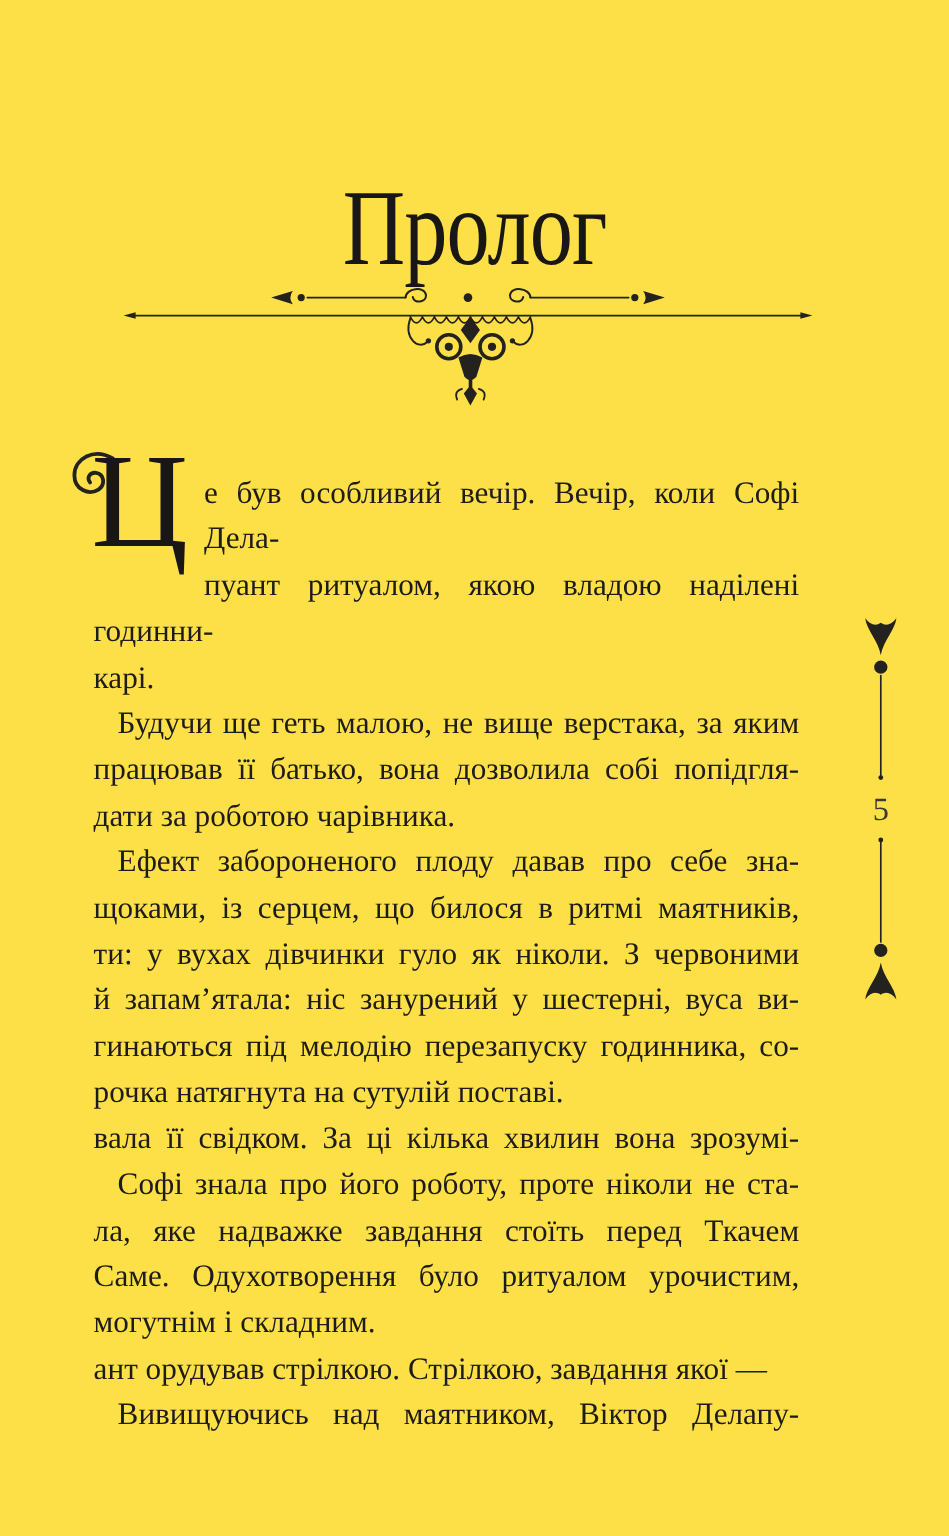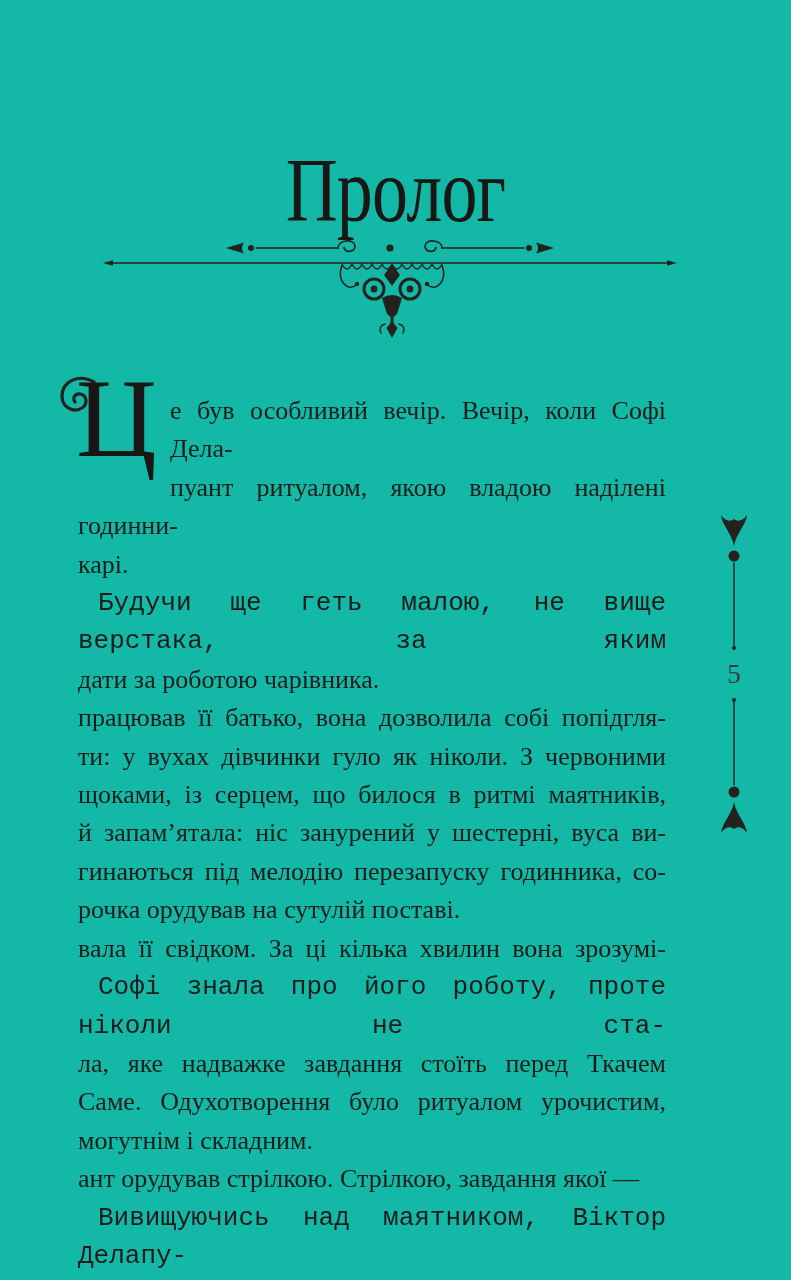--- a/index.html
+++ b/index.html
@@ -1,19 +1,19 @@
 <!DOCTYPE html>
 <html><head>
 <meta charset="utf-8">
 <style>
   html,body{margin:0;padding:0;background:#fcfcfa;}
   .page{
     position:relative;
     width:791px;height:1280px;
-    background:#14b8a6;
+    background:#fde047;
     overflow:hidden;
     font-family:"Liberation Serif", serif;
     color:#1d1c1a;
   }
   
   .chapter-title{
     position:absolute;
     left:0;right:0;top:146px;
     margin:0;
     text-align:center;
@@ -35,21 +35,21 @@
     left:78px;top:392px;width:588px;
     font-size:26px;
     line-height:38.4px;
   }
   .bline{
     text-align:justify;
     text-align-last:justify;
     white-space:normal;
   }
   .bline.last{text-align-last:left;}
-  .bline.ind{text-indent:20px;font-family:Liberation Mono, monospace;}
+  .bline.ind{text-indent:20px;}
   
   .dropcap-wrap{
     float:left;
     width:92px;height:77px;
     position:relative;
   }
   .dropcap-letter{
     position:absolute;
     top:-30px;left:-2px;
     font-size:112px;
@@ -128,27 +128,28 @@
       <div class="dropcap-wrap">
         <svg class="dropcap-flourish" width="40" height="40" viewBox="0 0 40 40">
           <path class="ink" stroke-width="3.2" d="M36,6 C20,-3 4,6 4,20 C4,32 16,37 24,32 C30,28 29,19 22,18 C17,17.5 14,22 17,26"></path>
         </svg>
         <span class="dropcap-letter">Ц</span>
       </div>
     <div class="bline">е був особливий вечір. Вечір, коли Софі Дела-</div>
         <div class="bline">пуант ритуалом, якою владою наділені годинни-</div>
         <div class="bline last">карі.</div>
         <div class="bline ind">Будучи ще геть малою, не вище верстака, за яким</div>
+        <div class="bline">працював її батько, вона дозволила собі попідгля-</div>
         <div class="bline last">дати за роботою чарівника.</div>
-        <div class="bline">працював її батько, вона дозволила собі попідгля-</div>
+        <div class="bline ind">Ефект забороненого плоду давав про себе зна-</div>
+        <div class="bline">щоками, із серцем, що билося в ритмі маятників,</div>
         <div class="bline">ти: у вухах дівчинки гуло як ніколи. З червоними</div>
-        <div class="bline">щоками, із серцем, що билося в ритмі маятників,</div>
         <div class="bline">й запам’ятала: ніс занурений у шестерні, вуса ви-</div>
         <div class="bline">гинаються під мелодію перезапуску годинника, со-</div>
-        <div class="bline last">рочка орудував на сутулій поставі.</div>
+        <div class="bline last">рочка натягнута на сутулій поставі.</div>
         <div class="bline">вала її свідком. За ці кілька хвилин вона зрозумі-</div>
         <div class="bline ind">Софі знала про його роботу, проте ніколи не ста-</div>
         <div class="bline">ла, яке надважке завдання стоїть перед Ткачем</div>
         <div class="bline">Саме. Одухотворення було ритуалом урочистим,</div>
         <div class="bline last">могутнім і складним.</div>
         <div class="bline last">ант орудував стрілкою. Стрілкою, завдання якої —</div>
         <div class="bline ind">Вивищуючись над маятником, Віктор Делапу-</div>
       </div>
   </div>
 

